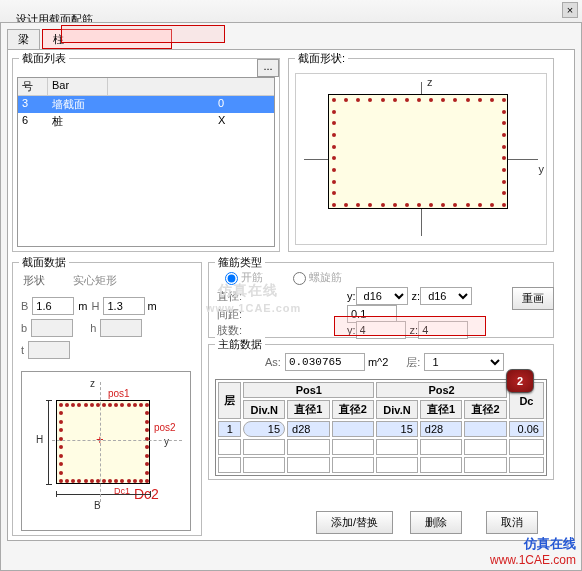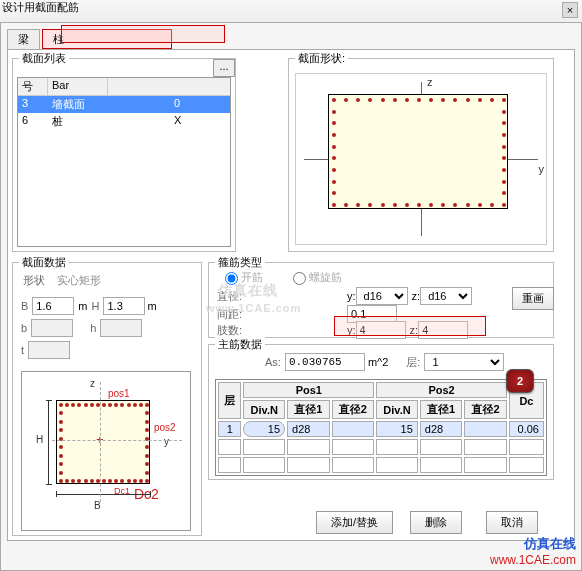--- a/index.html
+++ b/index.html
@@ -1,29 +1,29 @@
 <!DOCTYPE html>
 <html><head>
 <meta charset="utf-8">
 <style>
 * { box-sizing: border-box; font-family: "Microsoft YaHei", SimSun, Arial, sans-serif; font-size: 11px; }
 body { margin: 0; background: #fff; width: 582px; height: 571px; position: relative; }
-.titlebar { background: linear-gradient(#f7f7f7,#e8e8e8); border-bottom: 1px solid #bbb; height: 40px; display: flex; align-items: flex-start; padding: 0 2px; position: relative; }
+.titlebar { background: linear-gradient(#f7f7f7,#e8e8e8); border-bottom: 1px solid #bbb; height: 40px; display: flex; align-items: center; padding: 0 16px; position: relative; }
 .titlebar .close { position: absolute; right: 4px; top: 2px; width: 16px; height: 16px; background: #ddd; border: 1px solid #aaa; text-align: center; line-height: 14px; cursor: pointer; }
 .body-pane { position: absolute; top: 22px; left: 0; right: 0; bottom: 0; border: 1px solid #aaa; background: #f5f5f5; padding: 6px; }
 .tabs { display: flex; height: 20px; }
 .tab { border: 1px solid #aaa; border-bottom: none; padding: 2px 10px; background: #eee; margin-right: 2px; }
 .tab.active { background: #fff; border: 1px solid #c00; background: #ffe5e5; width: 130px; }
 .tab-panel { border: 1px solid #aaa; background: #fff; padding: 6px; position: relative; height: 492px; }
 .badge { position: absolute; width: 28px; height: 24px; background: radial-gradient(#b52222,#7d1010); color: #fff; border-radius: 6px; display: flex; align-items: center; justify-content: center; font-weight: bold; box-shadow: 0 1px 2px rgba(0,0,0,0.4); border: 1px solid #555; }
 .badge1 { top: 32px; left: 242px; }
 .badge2 { top: 346px; left: 505px; }
 .groupbox { position: absolute; border: 1px solid #bbb; }
 .grouplabel { position: absolute; top: -8px; left: 6px; background: #fff; padding: 0 3px; }
-.list-group { top: 8px; left: 4px; width: 224px; height: 194px; }
+.list-group { top: 8px; left: 4px; width: 268px; height: 194px; }
 .list-btn { position: absolute; top: 0; right: 0; width: 22px; height: 18px; border: 1px solid #999; background: #eee; text-align: center; cursor: pointer; }
 .list-table { position: absolute; top: 18px; left: 4px; right: 4px; bottom: 4px; border: 1px solid #999; background: #fff; overflow: hidden; }
 .list-head { display: flex; background: #f0f0f0; border-bottom: 1px solid #ccc; }
 .list-head div { border-right: 1px solid #ccc; padding: 1px 4px; }
 .col-num { width: 30px; }
 .col-name { flex: 1; }
 .col-bar { width: 60px; }
 .list-row { display: flex; }
 .list-row div { padding: 1px 4px; }
 .list-row.sel { background: #4a90ff; color: #fff; }
@@ -154,21 +154,21 @@
             <div class="rebar-dot" style="left: 3px; top: 96.3333px;"></div>
             <div class="rebar-dot" style="left: 173px; top: 96.3333px;"></div>
           </div>
       </div>
     </div>
 
     <div class="groupbox section-data-group">
       <div class="grouplabel">截面数据</div>
       <div class="field-row" style="top:10px; left:10px;">
         <label>形状</label>
-        <span style="margin-left:8px; color:#888;">实心矩形</span>
+        <span style="margin-left:24px; color:#888;">实心矩形</span>
       </div>
       <div class="field-row" style="top:34px; left:8px;">
         <label>B</label>
         <input class="inp" style="width: 42px;" value="1.6">
         <span style="margin:0 4px;">m</span>
         <label>H</label>
         <input class="inp" style="width: 42px;" value="1.3">
         <span style="margin-left:2px;">m</span>
       </div>
       <div class="field-row" style="top:56px; left:8px;">

